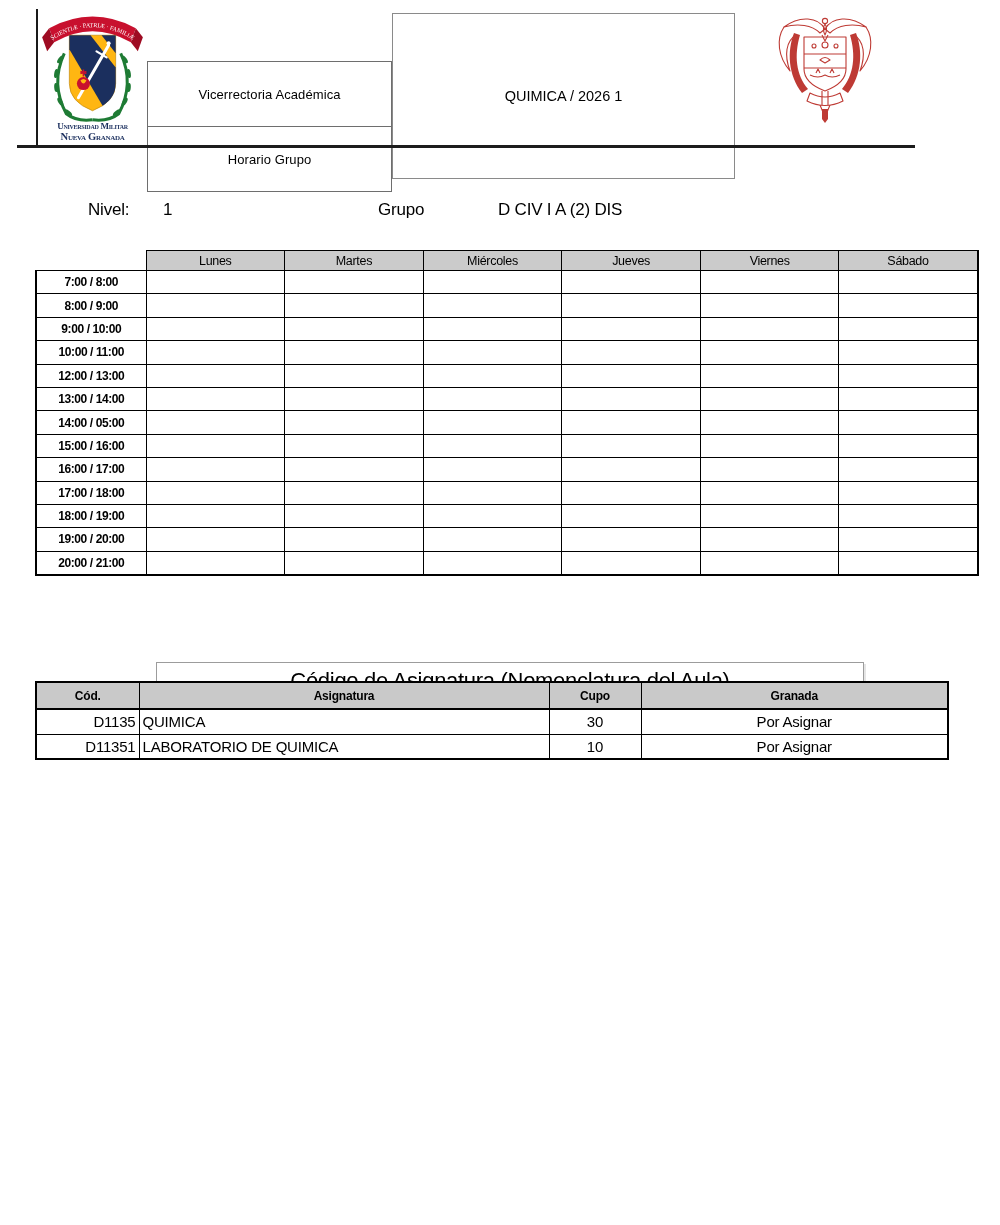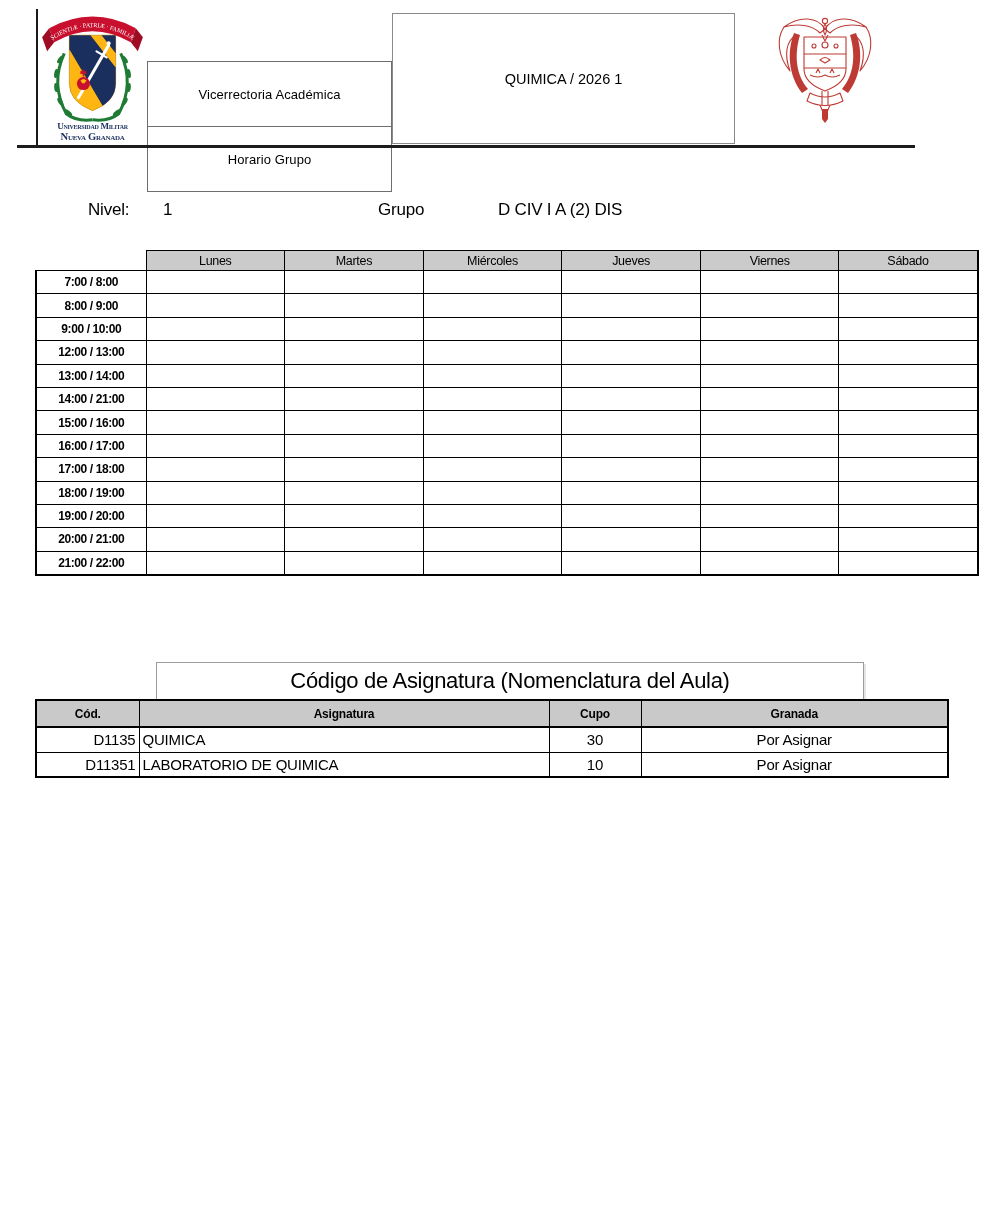--- a/index.html
+++ b/index.html
@@ -6,21 +6,21 @@
   html,body { background:#ffffff; }
   body { font-family:"Liberation Sans", sans-serif; color:#000; }
   .page { position:relative; width:1000px; height:1225px; background:#fff; overflow:hidden; }
 
   
   .logo-left-rule { position:absolute; left:36px; top:9px; height:137px; width:0; border-left:2px solid #1a1a1a; }
   .umng-logo { position:absolute; left:42px; top:7px; width:101px; height:136px; }
   .hdr-box-unit { position:absolute; left:147px; top:13px; width:245px; height:131px; border:1px solid #6e6e6e; background:#fff;margin-top:48px; }
   .hdr-box-unit .half { height:65px; display:flex; align-items:center; justify-content:center; font-size:13px; letter-spacing:0.1px; }
   .hdr-box-unit .half.top { border-bottom:1px solid #6e6e6e; }
-  .hdr-box-title { position:absolute; left:392px; top:13px; width:343px; height:131px; border:1px solid #8a8a8a; background:#fff; display:flex; align-items:center; justify-content:center; font-size:14.5px; }
+  .hdr-box-title { position:absolute; left:392px; top:13px; width:343px; height:166px; border:1px solid #8a8a8a; background:#fff; display:flex; align-items:center; justify-content:center; font-size:14.5px; }
   .thick-rule { position:absolute; left:17px; top:145px; width:898px; height:3px; background:#1c1c1c; }
   .col-seal { position:absolute; left:770px; top:12px; width:110px; height:114px; }
 
   
   .group-row { position:absolute; left:0; top:200px; width:1000px; height:22px; font-size:17px; letter-spacing:-0.2px;padding-left:29px; }
   .group-row span { position:absolute; white-space:nowrap; }
   .gr-nivel-label { left:88px; }
   .gr-nivel-value { left:163px; }
   .gr-grupo-label { left:378px; }
   .gr-grupo-value { left:498px; }
@@ -34,21 +34,21 @@
   table.schedule td { height:23.4px; background:#fff; }
   table.schedule td.time { font-weight:700; font-size:12px; text-align:center; letter-spacing:-0.4px; }
   table.schedule td:first-child { border-left-width:2px; }
   table.schedule td:last-child { border-right-width:2px; }
   table.schedule tbody tr:last-child td { border-bottom-width:2px; }
 
   
   .note-box { position:absolute; left:156px; top:662px; width:708px; height:38px; border:1px solid #9c9c9c; box-shadow:2px 2px 0 rgba(0,0,0,0.10); display:flex; align-items:center; justify-content:center; font-size:22px; letter-spacing:-0.3px; background:#fff; }
 
   
-  table.courses { position:absolute; left:35px; top:699px; width:912px; border-collapse:collapse; table-layout:fixed; }
+  table.courses { position:absolute; left:35px; top:681px; width:912px; border-collapse:collapse; table-layout:fixed; }
   table.courses th, table.courses td { border:1px solid #000; padding:0 3px; overflow:hidden; white-space:nowrap; }
   table.courses th { background:#c9c9c9; font-size:12px; font-weight:700; height:27px; border-bottom-width:2px; letter-spacing:-0.2px; }
   table.courses td { height:25px; font-size:15px; letter-spacing:-0.2px; }
   table.courses th:first-child, table.courses td:first-child { border-left-width:2px; }
   table.courses th:last-child, table.courses td:last-child { border-right-width:2px; }
   table.courses thead th { border-top-width:2px; }
   table.courses tbody tr:last-child td { border-bottom-width:2px; }
   td.c-code { text-align:right; padding-right:4px; }
   td.c-name { text-align:left; padding-left:4px; }
   td.c-cupo, td.c-docente { text-align:center; }
@@ -205,39 +205,48 @@
         <tr>
           <td class="time">9:00 / 10:00</td>
           <td class="slot"></td>
           <td class="slot"></td>
           <td class="slot"></td>
           <td class="slot"></td>
           <td class="slot"></td>
           <td class="slot"></td>
         </tr>
         <tr>
+          <td class="time">10:00 / 11:00</td>
+          <td class="slot"></td>
+          <td class="slot"></td>
+          <td class="slot"></td>
+          <td class="slot"></td>
+          <td class="slot"></td>
+          <td class="slot"></td>
+        </tr>
+        <tr>
           <td class="time">12:00 / 13:00</td>
           <td class="slot"></td>
           <td class="slot"></td>
           <td class="slot"></td>
           <td class="slot"></td>
           <td class="slot"></td>
           <td class="slot"></td>
         </tr>
         <tr>
           <td class="time">13:00 / 14:00</td>
           <td class="slot"></td>
           <td class="slot"></td>
           <td class="slot"></td>
           <td class="slot"></td>
           <td class="slot"></td>
           <td class="slot"></td>
         </tr>
         <tr>
-          <td class="time">14:00 / 21:00</td>
+          <td class="time">14:00 / 05:00</td>
           <td class="slot"></td>
           <td class="slot"></td>
           <td class="slot"></td>
           <td class="slot"></td>
           <td class="slot"></td>
           <td class="slot"></td>
         </tr>
         <tr>
           <td class="time">15:00 / 16:00</td>
           <td class="slot"></td>
@@ -278,29 +287,20 @@
           <td class="time">19:00 / 20:00</td>
           <td class="slot"></td>
           <td class="slot"></td>
           <td class="slot"></td>
           <td class="slot"></td>
           <td class="slot"></td>
           <td class="slot"></td>
         </tr>
         <tr>
           <td class="time">20:00 / 21:00</td>
-          <td class="slot"></td>
-          <td class="slot"></td>
-          <td class="slot"></td>
-          <td class="slot"></td>
-          <td class="slot"></td>
-          <td class="slot"></td>
-        </tr>
-        <tr>
-          <td class="time">21:00 / 22:00</td>
           <td class="slot"></td>
           <td class="slot"></td>
           <td class="slot"></td>
           <td class="slot"></td>
           <td class="slot"></td>
           <td class="slot"></td>
         </tr>
       </tbody>
   </table>
 

